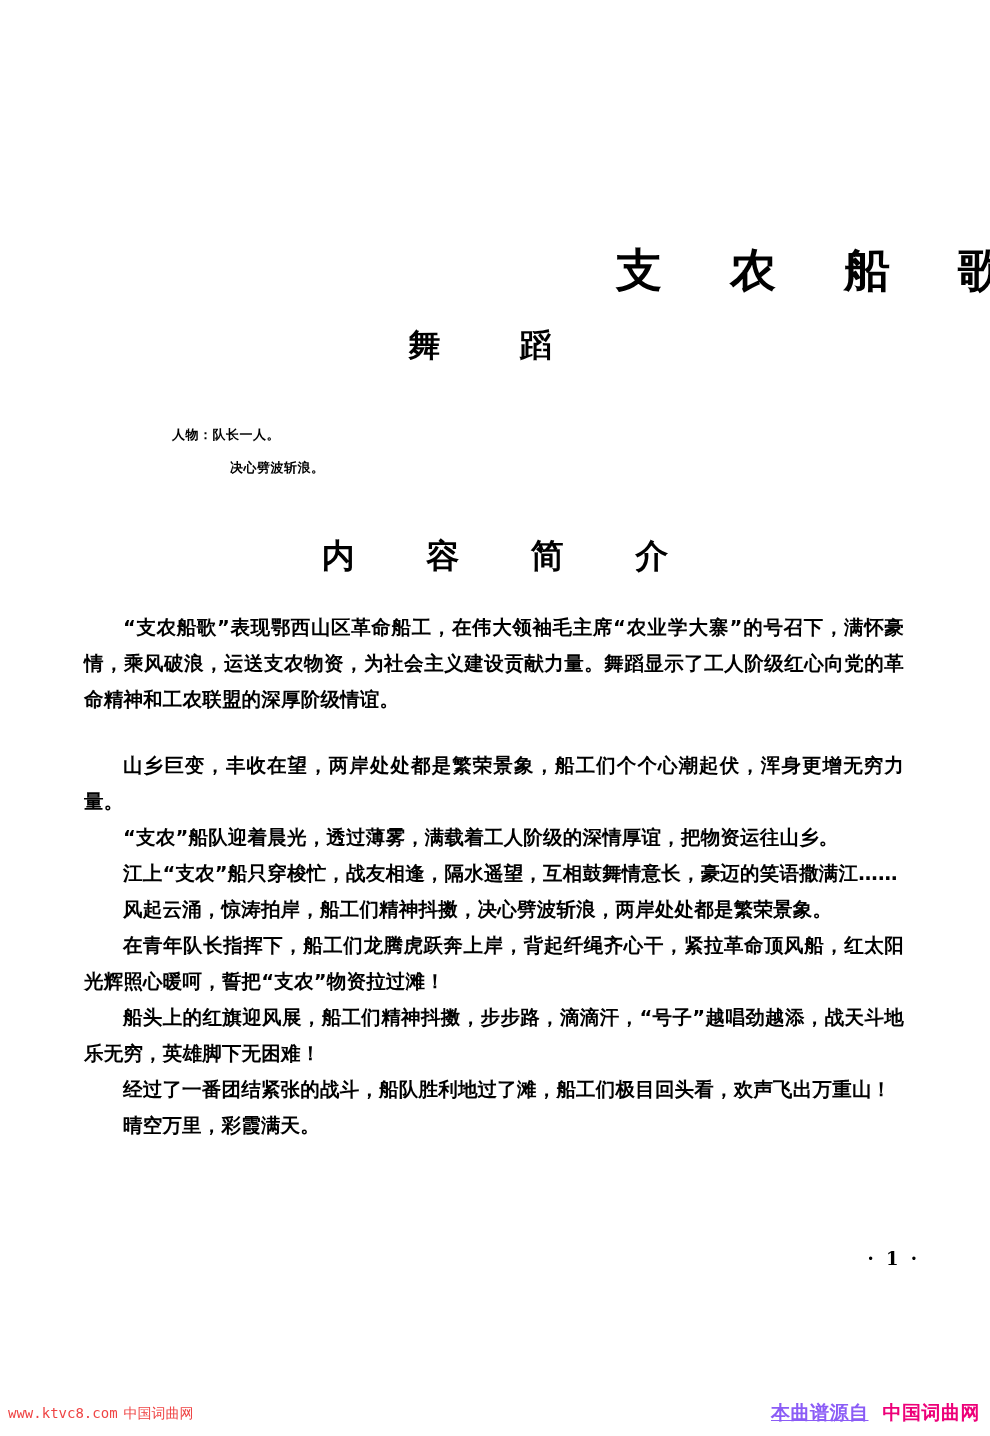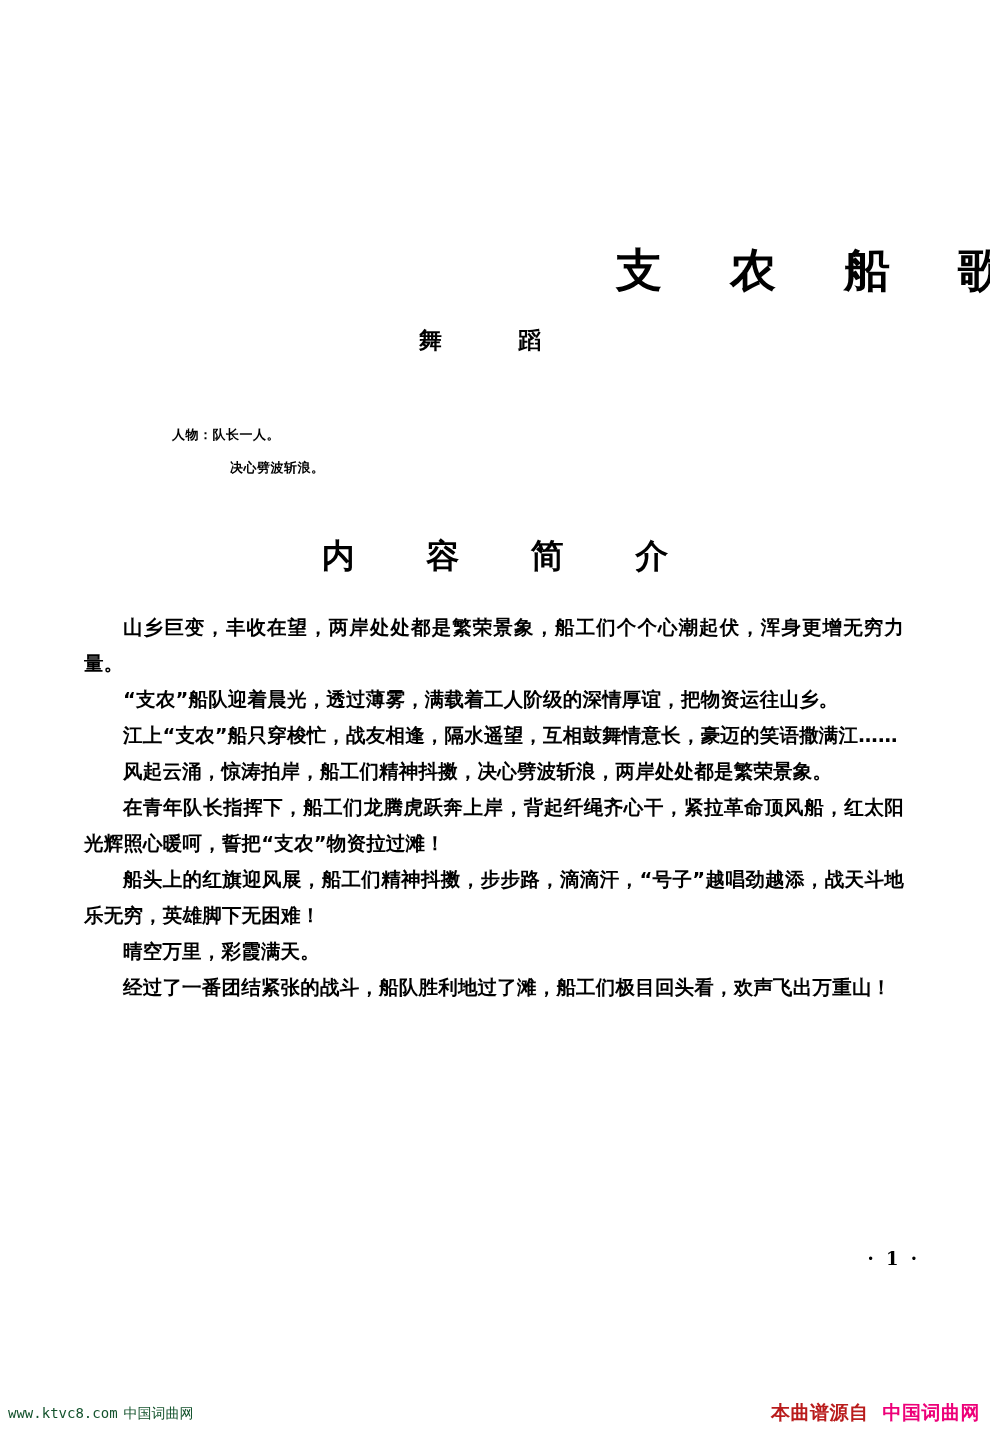--- a/index.html
+++ b/index.html
@@ -40,21 +40,21 @@
     font-family: "DejaVu Sans", "Liberation Sans", sans-serif;
     margin-left: 40px;
   }
 
   .subtitle {
     position: absolute;
     left: 0;
     top: 328px;
     width: 960px;
     text-align: center;
-    font-size: 23px;
+    font-size: 32px;
     font-weight: 700;
     letter-spacing: 34px;
     text-indent: 34px;
     line-height: 1.1;
   }
 
   
   .cast {
     position: absolute;
     left: 172px;
@@ -120,68 +120,69 @@
     font-family: "DejaVu Serif", "Liberation Serif", serif;
   }
 
   
   .footer-left {
     position: absolute;
     left: 8px;
     top: 1405px;
     font-size: 14px;
     font-family: "DejaVu Sans Mono", "Liberation Mono", monospace;
-    color: #14532d;
+    color: #ef4444;
     white-space: nowrap;
   }
   .footer-left .site-cn {
     font-family: "DejaVu Sans", "Liberation Sans", sans-serif;
     font-size: 14px;
     margin-left: 6px;
   }
 
   .footer-right {
     position: absolute;
     right: 10px;
     top: 1400px;
     font-size: 19px;
     font-weight: 700;
     white-space: nowrap;
     letter-spacing: 0.5px;
   }
-  .footer-right .src-label { color: #b91c1c; }
+  .footer-right .src-label { color: #8b5cf6; text-decoration: underline; }
   .footer-right .src-brand { margin-left: 14px; }
 </style>
 </head>
 <body>
 
 <div class="page">
 
   <div class="title">支 农 船 歌</div>
 
   <div class="subtitle">舞 蹈</div>
 
   <div class="cast">
     <div>人物：队长一人。</div>
     <div class="cast-line-2">决心劈波斩浪。</div>
   </div>
 
   <div class="section-heading">内 容 简 介</div>
 
   <div class="body-copy">
 
+    <p class="para spaced-after"><span>“支农船歌”表现鄂西山区革命船工，在伟大领袖毛主席</span><b>“农业学大寨”</b><span>的号召下，满怀豪情，乘风破浪，运送支农物资，为社会主义建设贡献力量。舞蹈显示了工人阶级红心向党的革命精神和工农联盟的深厚阶级情谊。</span></p>
 
     <p class="para">山乡巨变，丰收在望，两岸处处都是繁荣景象，船工们个个心潮起伏，浑身更增无穷力量。</p>
     <p class="para">“支农”船队迎着晨光，透过薄雾，满载着工人阶级的深情厚谊，把物资运往山乡。</p>
     <p class="para">江上“支农”船只穿梭忙，战友相逢，隔水遥望，互相鼓舞情意长，豪迈的笑语撒满江……</p>
     <p class="para">风起云涌，惊涛拍岸，船工们精神抖擞，决心劈波斩浪，两岸处处都是繁荣景象。</p>
     <p class="para">在青年队长指挥下，船工们龙腾虎跃奔上岸，背起纤绳齐心干，紧拉革命顶风船，红太阳光辉照心暖呵，誓把“支农”物资拉过滩！</p>
     <p class="para">船头上的红旗迎风展，船工们精神抖擞，步步路，滴滴汗，“号子”越唱劲越添，战天斗地乐无穷，英雄脚下无困难！</p>
+    <p class="para">经过了一番团结紧张的战斗，船队胜利地过了滩，船工们极目回头看，欢声飞出万重山！</p>
     <p class="para">晴空万里，彩霞满天。</p>
-    <p class="para">经过了一番团结紧张的战斗，船队胜利地过了滩，船工们极目回头看，欢声飞出万重山！</p>
 
   </div>
 
   <div class="page-number">· 1 ·</div>
 
   <div class="footer-left"><span>www.ktvc8.com</span><span class="site-cn">中国词曲网</span></div>
 
   <div class="footer-right"><span class="src-label">本曲谱源自</span><span class="src-brand" style="color: rgb(237, 0, 121);">中国词曲网</span></div>
 
 </div>

